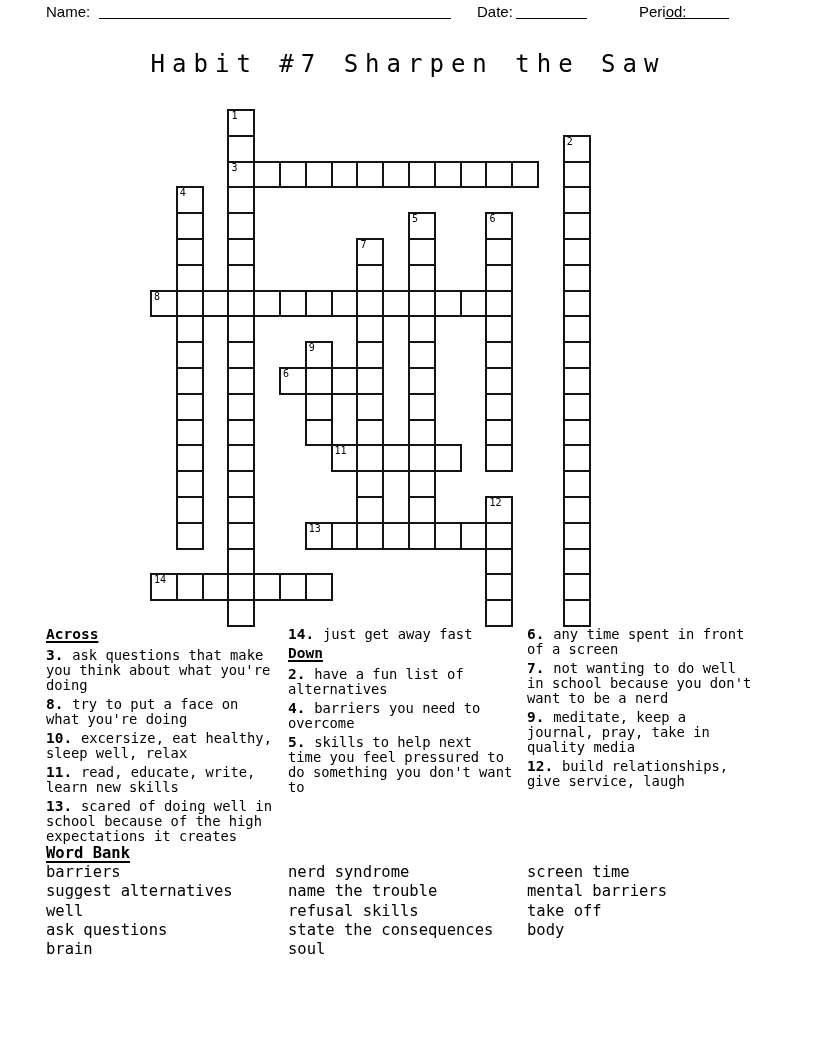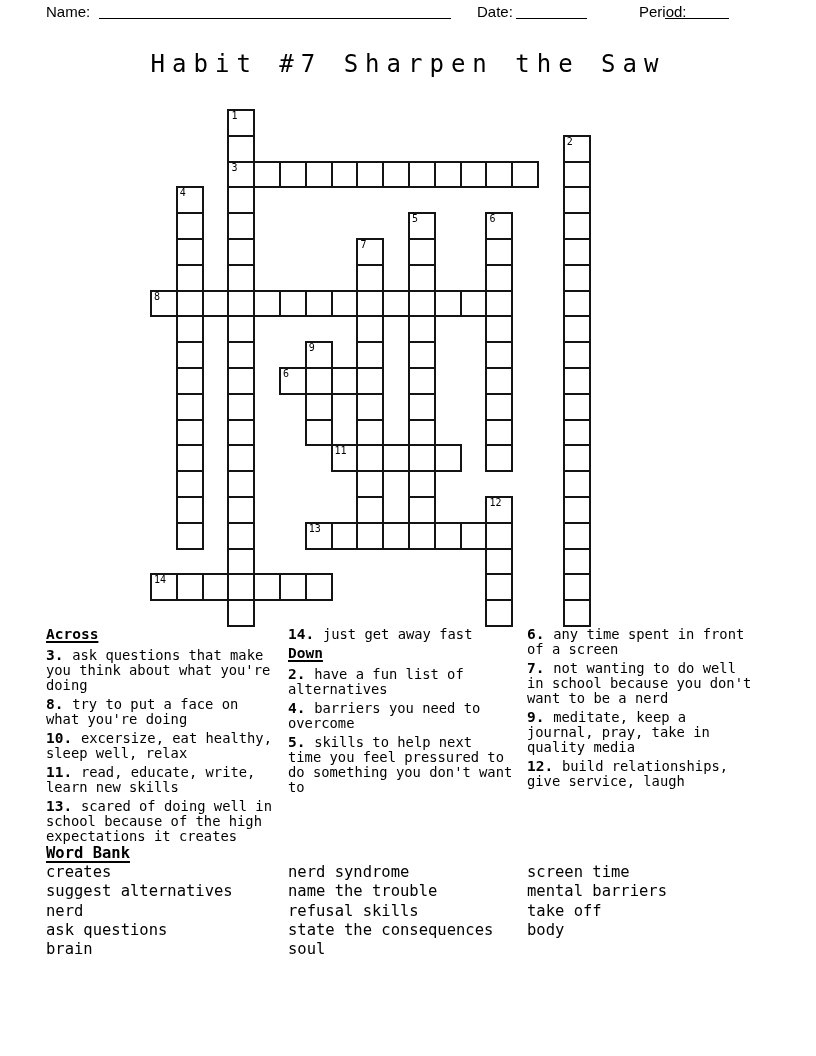--- a/index.html
+++ b/index.html
@@ -260,23 +260,23 @@
 journal, pray, take in
 quality media</div>
         <div class="clue"><span class="cnum">12. </span>build relationships,
 give service, laugh</div>
       </div>
     </div>
 
   <div class="wb-heading">Word Bank</div>
   <div id="wordbank">
       <div class="wb-col c0">
-        <div class="wb-item">creates</div>
+        <div class="wb-item">barriers</div>
         <div class="wb-item">suggest alternatives</div>
-        <div class="wb-item">nerd</div>
+        <div class="wb-item">well</div>
         <div class="wb-item">ask questions</div>
         <div class="wb-item">brain</div>
       </div>
       <div class="wb-col c1">
         <div class="wb-item">nerd syndrome</div>
         <div class="wb-item">name the trouble</div>
         <div class="wb-item">refusal skills</div>
         <div class="wb-item">state the consequences</div>
         <div class="wb-item">soul</div>
       </div>

